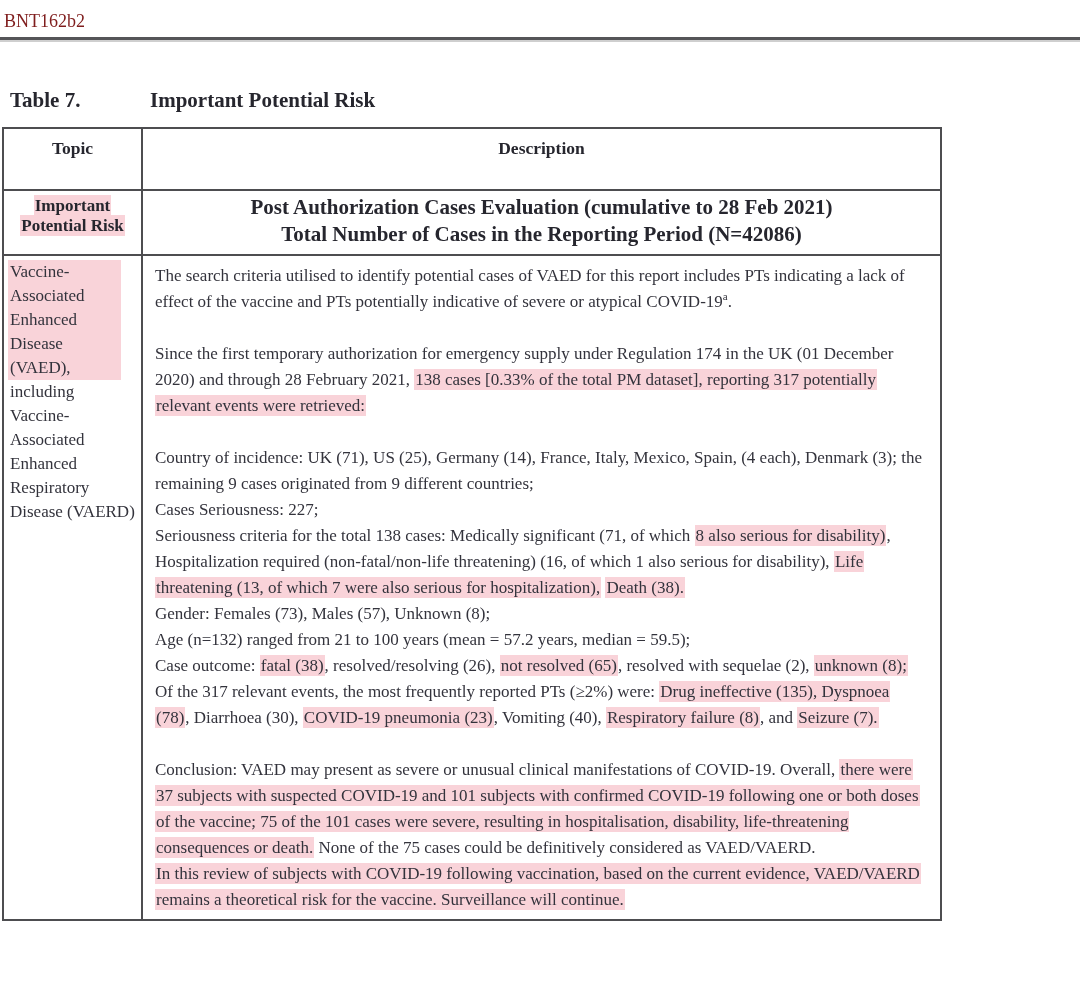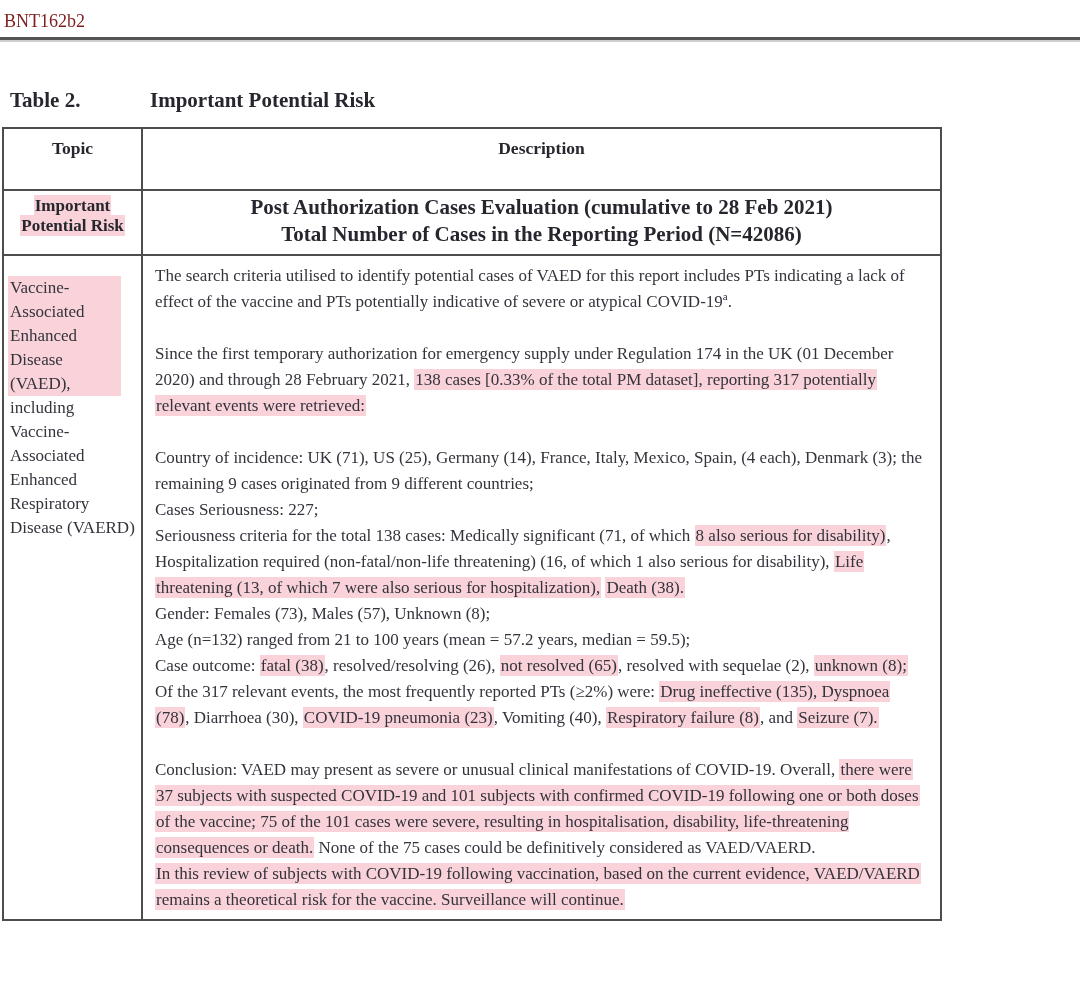--- a/index.html
+++ b/index.html
@@ -73,21 +73,21 @@
     text-align: center;
     font-weight: bold;
     font-size: 21px;
     line-height: 27px;
     padding: 3px 8px 6px 8px;
     color: #26262e;
   }
   td.topic-cell {
     font-size: 17px;
     line-height: 24px;
-    padding: 20px 6px 6px 6px;
+    padding: 4px 6px 6px 6px;
   }
   .topic-seg { display: block; }
   .topic-seg.hl-block {
     background: #f9d3d9;
     margin-right: 14px;
     padding-left: 2px;
     margin-left: -2px;
   }
   td.desc-cell {
     font-size: 17px;
@@ -114,21 +114,21 @@
 
 <div class="page">
 
   <div class="doc-header">
     <div>BNT162b2</div>
   </div>
 
   <div class="header-rule"></div>
 
   <div class="caption">
-    <span class="cap-label">Table 2.</span><span class="cap-title">Important Potential Risk</span>
+    <span class="cap-label">Table 7.</span><span class="cap-title">Important Potential Risk</span>
   </div>
 
   <table class="risk-table">
     <colgroup>
       <col class="topic-col">
       <col>
     </colgroup>
     <tbody>
       <tr>
         <th class="col-head">Topic</th>

